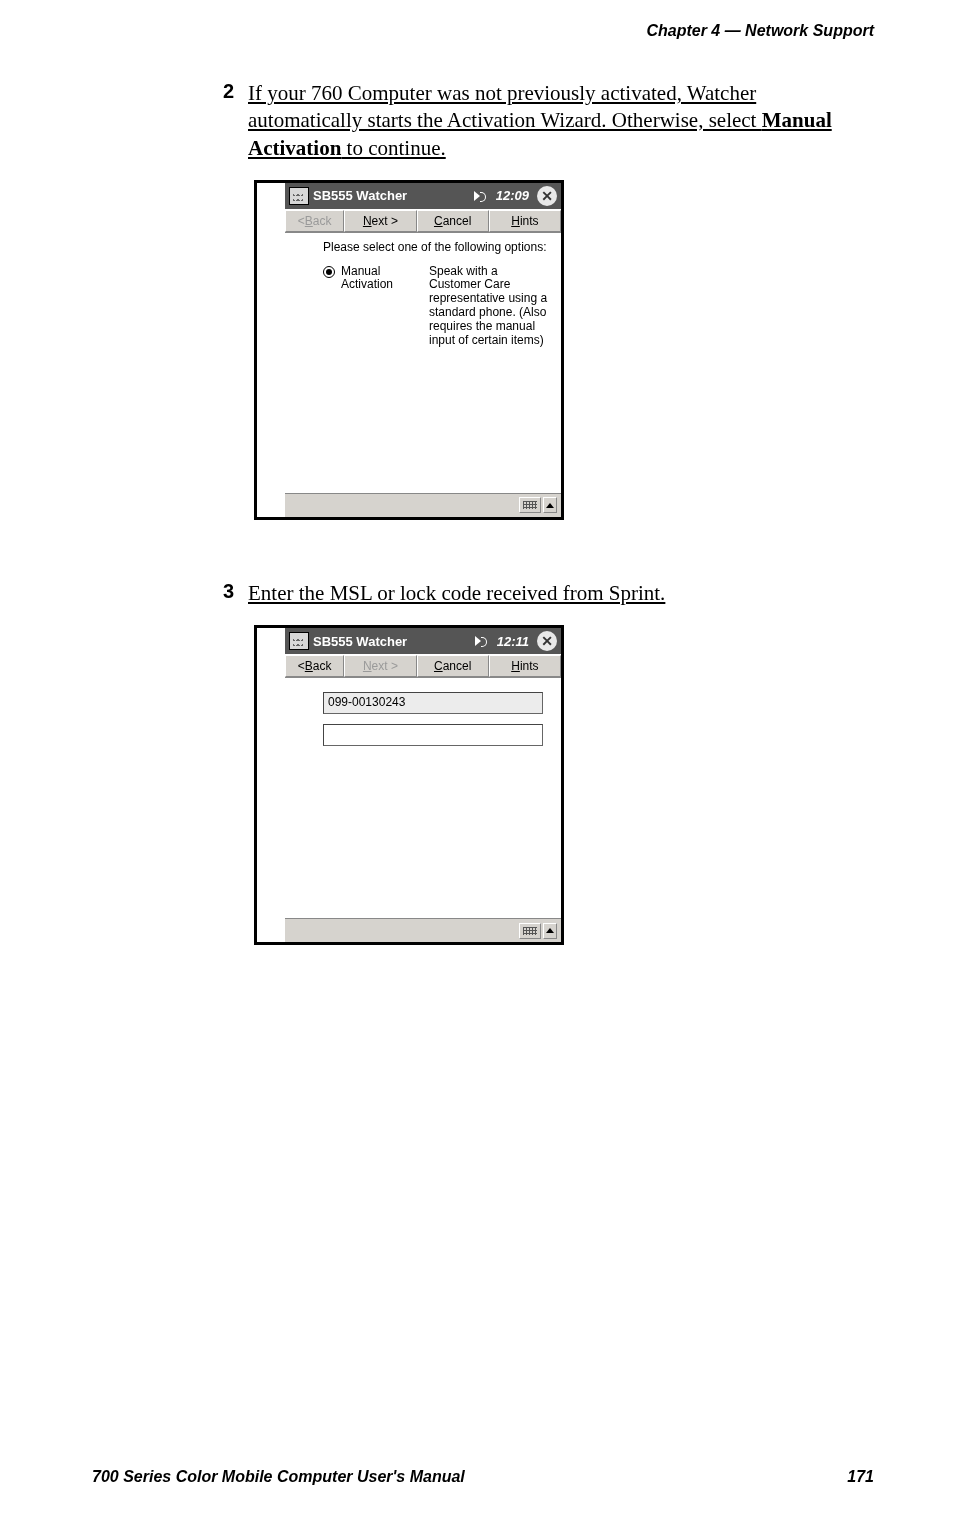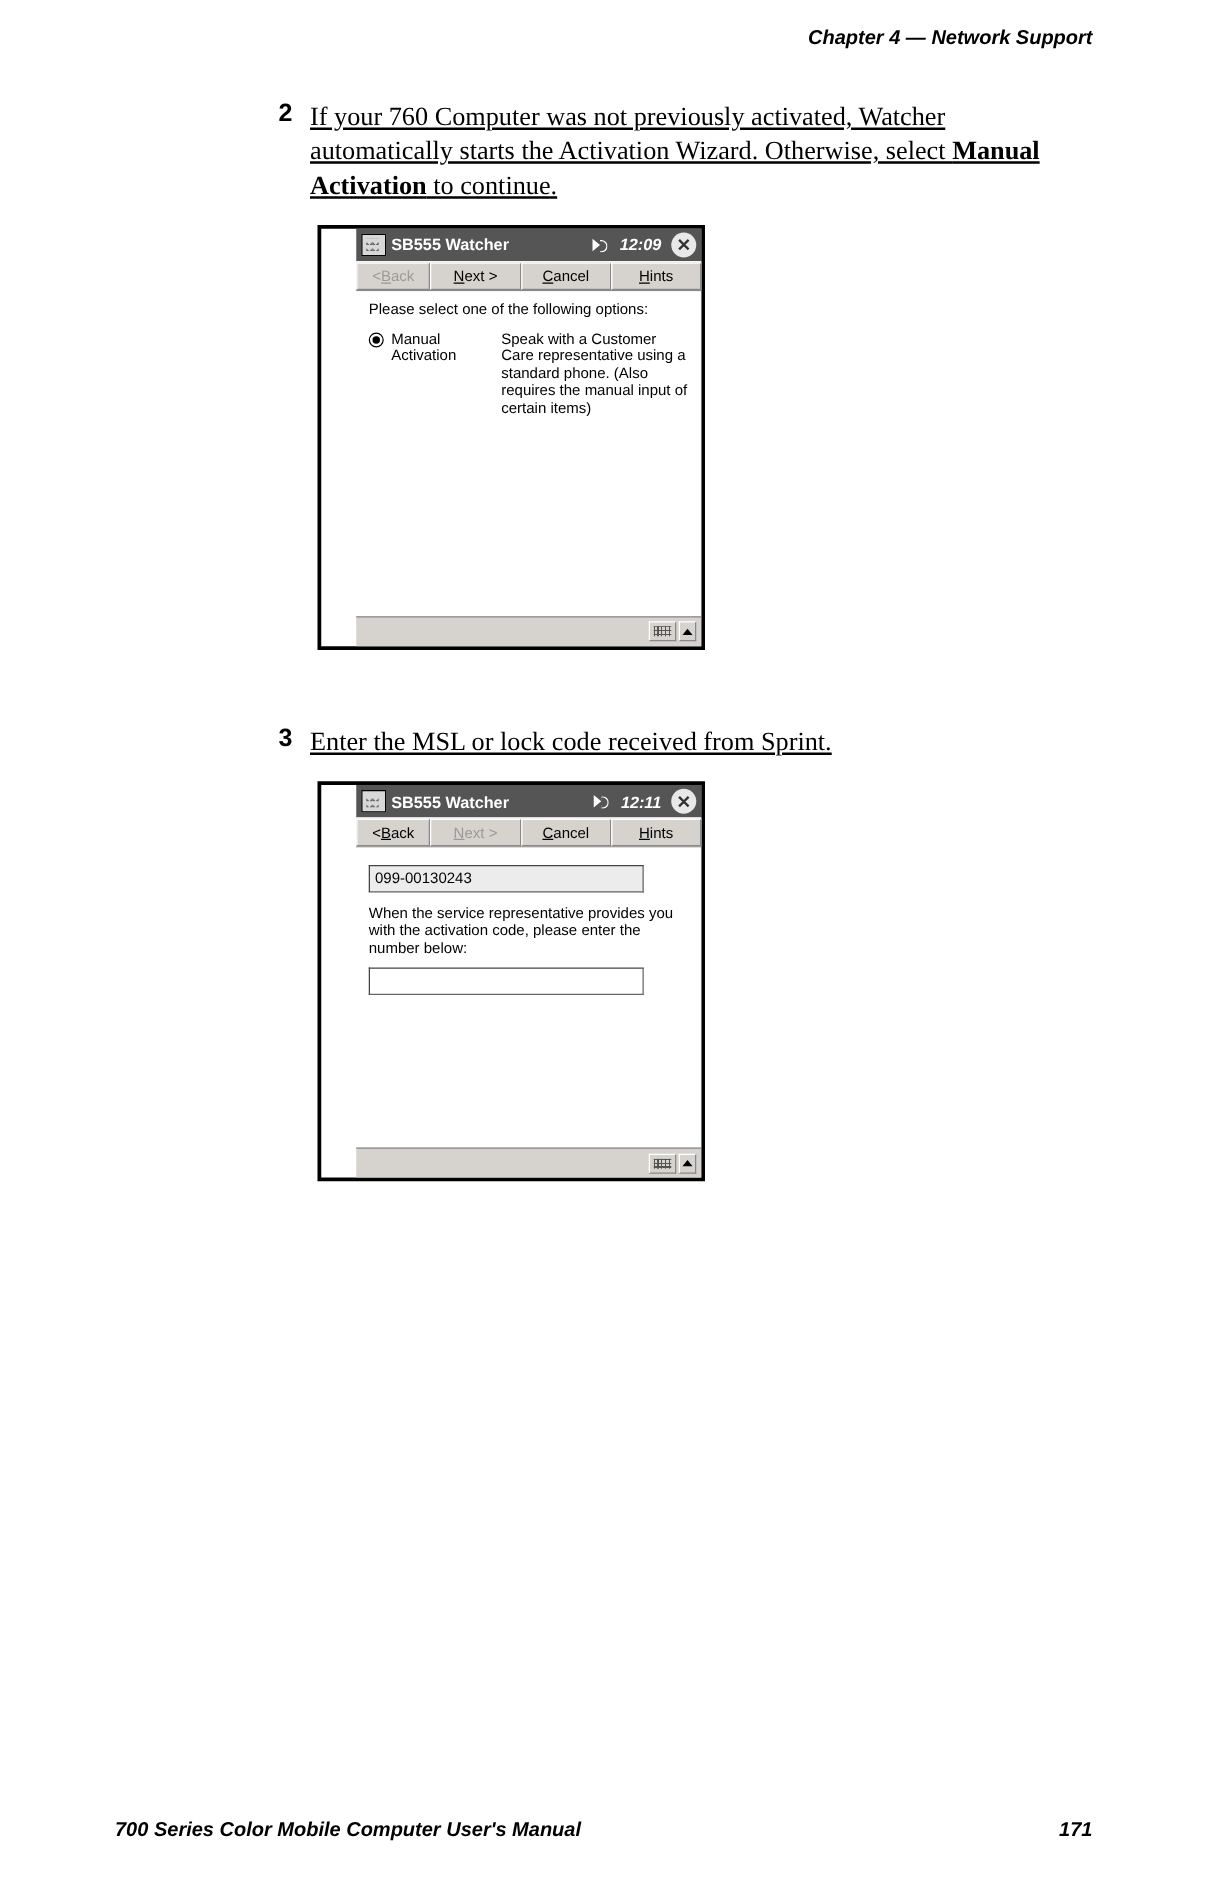--- a/index.html
+++ b/index.html
@@ -16,21 +16,21 @@
     top: 22px;
     right: 92px;
     font-family: Verdana, Arial, sans-serif;
     font-weight: bold;
     font-style: italic;
     font-size: 16px;
     text-align: right;
   }
   .footer {
     position: absolute;
-    bottom: 45px;
+    bottom: 33px;
     left: 92px;
     right: 92px;
     display: flex;
     justify-content: space-between;
     font-family: Verdana, Arial, sans-serif;
     font-weight: bold;
     font-style: italic;
     font-size: 16px;
   }
   .content {
@@ -173,20 +173,21 @@
   .ppc-btn.hints { width: 78px; }
   .ppc-btn.disabled { color: #9a9a9a; }
   .ppc-btn .ul { text-decoration: underline; }
   
   .ppc-body {
     background: #fff;
     padding: 8px 10px;
     min-height: 260px;
     font-size: 12px;
     line-height: 1.15;
+    margin-left: 28px;
   }
   .ppc-instr {
     margin-bottom: 10px;
   }
   .ppc-radio-row {
     display: flex;
     gap: 18px;
   }
   .ppc-radio {
     display: flex;
@@ -364,21 +365,20 @@
           <span class="ul">C</span>
             <span>ancel</span>
         </div>
         <div class="ppc-btn hints">
           <span class="ul">H</span>
             <span>ints</span>
         </div>
       </div>
       <div class="ppc-body" style="min-height:240px;">
         <div class="ppc-input">099-00130243</div>
-        <div class="ppc-textblock">When the service representative provides you with the activation code, please enter the number below:</div>
         <div class="ppc-input white"></div>
       </div>
       <div class="ppc-bottom">
         <div class="ppc-kbd"></div>
         <div class="ppc-arrow"></div>
       </div>
     </div>
   </div>
 
 </div>

